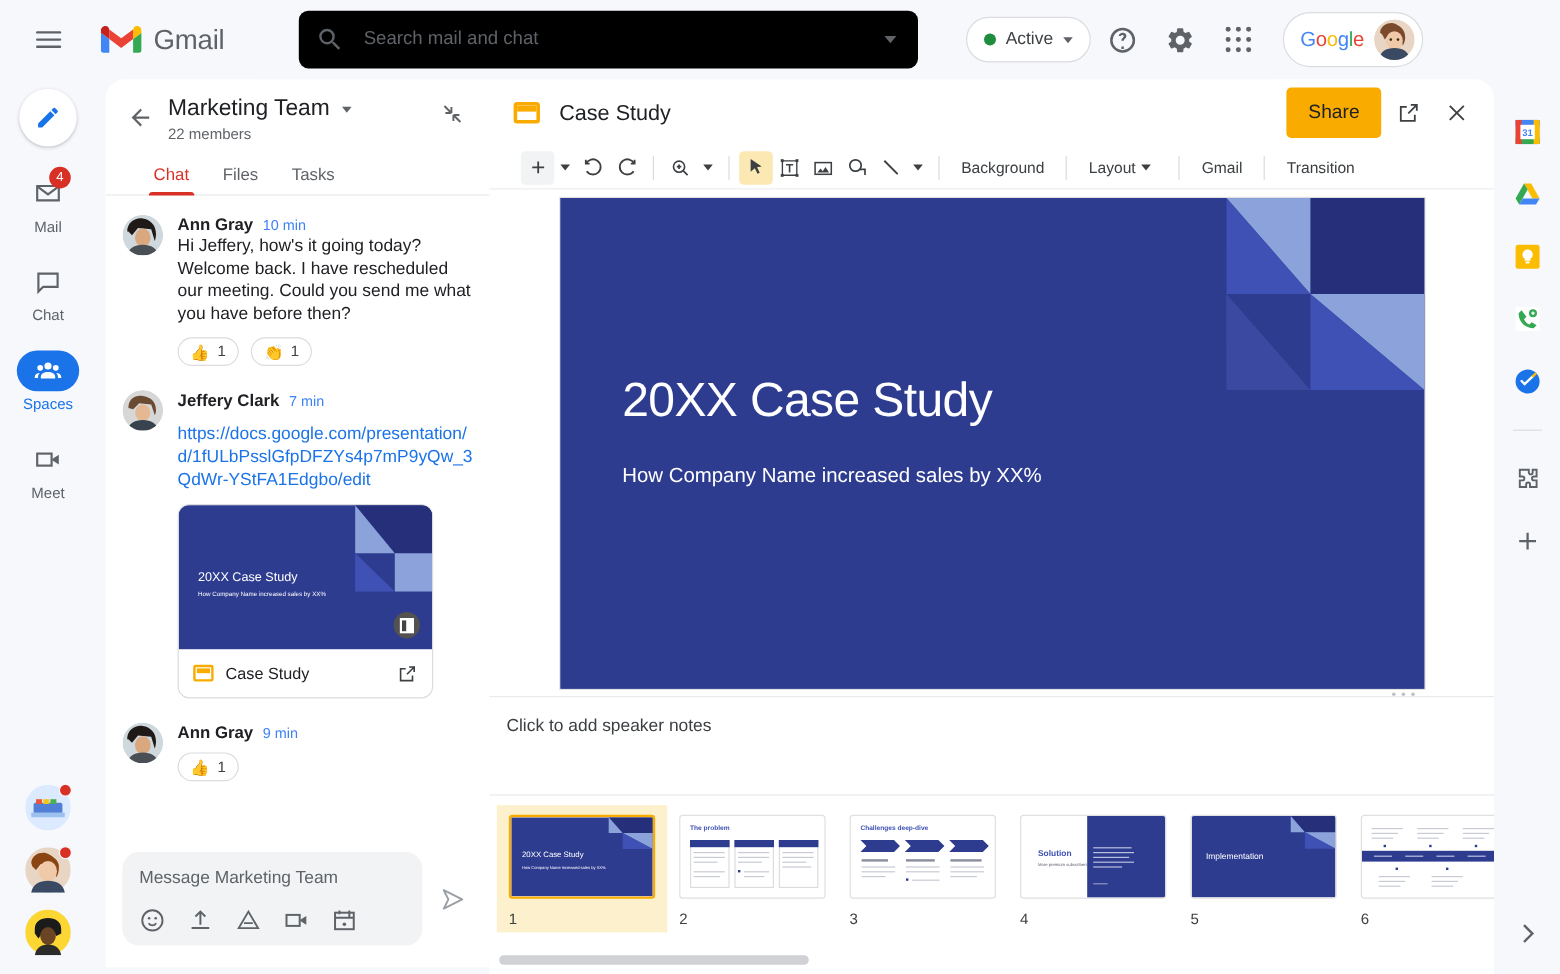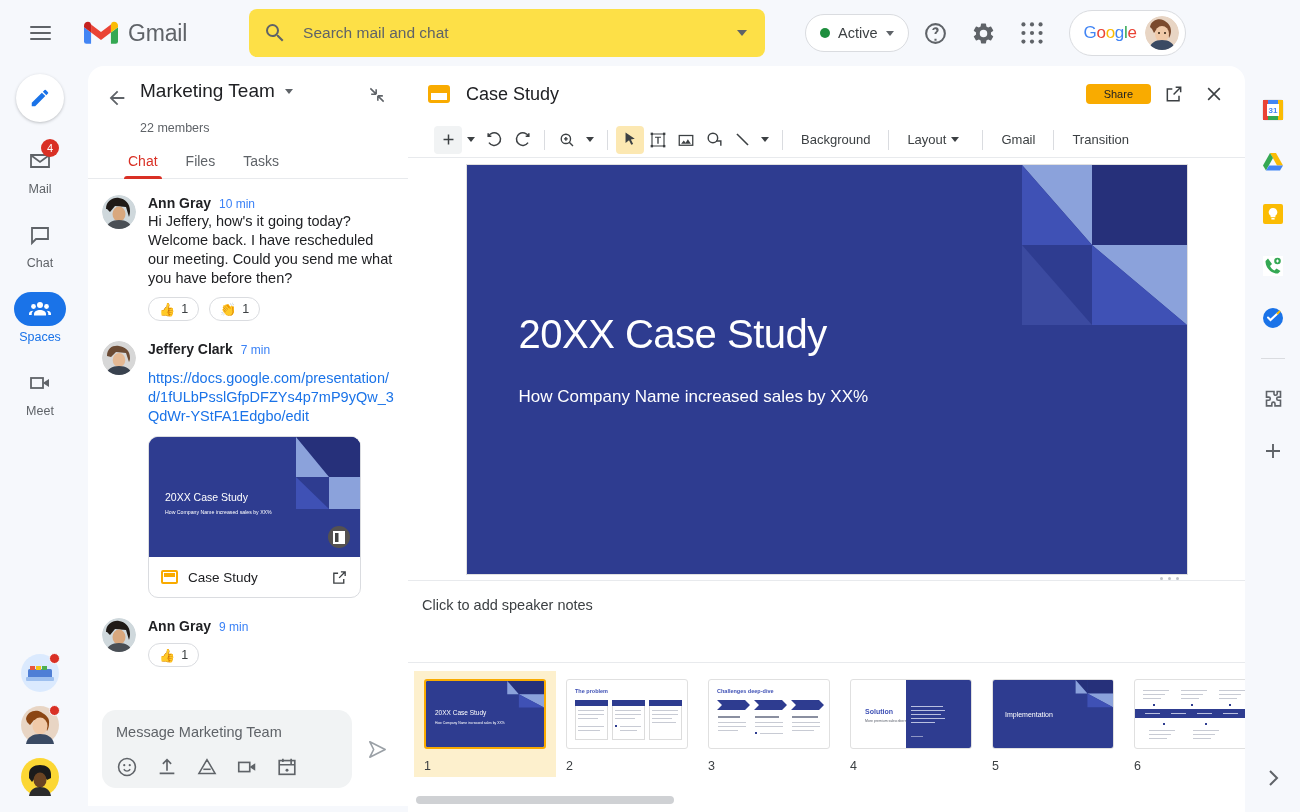--- a/index.html
+++ b/index.html
@@ -19,21 +19,21 @@
   }
   .hamburger { width: 44px; height: 44px; margin-left: 18px; display:flex;
     flex-direction: column; align-items: center; justify-content: center; gap: 4px;
     border-radius: 50%; cursor: pointer; }
   .hamburger span { display:block; width: 21px; height: 2px; background: #5f6368; border-radius: 2px; }
   .gmail-brand { display:flex; align-items:center; gap:10px; margin-left: 22px; }
   .gmail-logo { width: 34px; height: 26px; position: relative; }
   .gmail-word { font-size: 23px; color: #5f6368; letter-spacing: -0.2px; }
 
   .searchbar {
-    margin-left: 62px; width: 516px; height: 48px; background: #fde047;
+    margin-left: 62px; width: 516px; height: 48px; background: #000000;
     border-radius: 8px; display: flex; align-items: center; padding: 0 14px; cursor: text;
   }
   .searchbar .sicon { width: 24px; height: 24px; flex: none; }
   .search-text { margin-left: 16px; font-size: 15.5px; color: #5f6368; flex: 1; }
   .search-caret { width: 0; height: 0; border-left: 5px solid transparent;
     border-right: 5px solid transparent; border-top: 6px solid #5f6368; margin-right: 4px; }
 
   .top-right { display: flex; align-items: center; gap: 6px; margin-left: 40px; }
   .active-pill {
     height: 38px; border: 1px solid #dadce0; border-radius: 19px; background: #fff;
@@ -88,21 +88,21 @@
     background: #fff; border-radius: 16px 0 0 0; overflow: hidden;
   }
   .chat-head { padding: 14px 16px 0 14px; display: flex; align-items: flex-start; }
   .back-arrow { width: 30px; height: 30px; display:flex; align-items:center;
     justify-content:center; cursor:pointer; margin-top: 3px; }
   .chat-title-wrap { margin-left: 8px; flex: 1; }
   .chat-title-row { display: flex; align-items: center; gap: 10px; }
   .chat-title { font-size: 19px; color: #202124; }
   .tri-down { width:0;height:0;border-left:4.5px solid transparent;
     border-right:4.5px solid transparent;border-top:5.5px solid #5f6368; cursor:pointer; }
-  .chat-sub { font-size: 12.5px; color: #5f6368; margin-top: 19px; }
+  .chat-sub { font-size: 12.5px; color: #5f6368; margin-top: 3px; }
   .collapse-btn { width: 30px; height: 30px; display:flex; align-items:center;
     justify-content:center; cursor:pointer; }
 
   .tabs { display: flex; padding: 0 0 0 26px; margin-top: 10px;
     border-bottom: 1px solid #e8eaed; }
   .tab { padding: 8px 14px 9px; font-size: 14px; color: #5f6368; cursor: pointer;
     position: relative; }
   .tab.active { color: #d93025; font-weight: 500; }
   .tab.active::after { content:''; position:absolute; left: 10px; right: 10px;
     bottom: -1px; height: 3px; background: #d93025; border-radius: 3px 3px 0 0; }
@@ -157,22 +157,22 @@
   .slidespanel {
     position: absolute; top: 66px; left: 408px; width: 837px; height: 746px;
     background: #fff; border-radius: 0 16px 0 0;
   }
   .sp-head { height: 56px; display: flex; align-items: center; padding: 0 14px 0 20px; }
   .sp-doc-ico { width: 22px; height: 18px; border: 3px solid #f9ab00; border-radius: 3px;
     background: #fff; position: relative; flex: none; }
   .sp-doc-ico::after { content:''; position:absolute; left:0; right:0; top: 0;
     height: 5px; background:#f9ab00; }
   .sp-title { font-size: 18px; color: #202124; margin-left: 16px; flex: 1; }
-  .share-btn { background: #f9ab00; color: #202124; font-size: 11px; font-weight: 500;
-    height: 20px; border-radius: 4px; padding: 0 18px; display:flex; align-items:center;
+  .share-btn { background: #f9ab00; color: #202124; font-size: 16px; font-weight: 500;
+    height: 42px; border-radius: 4px; padding: 0 18px; display:flex; align-items:center;
     cursor: pointer; border: none; font-family: inherit; text-align: center; }
   .hicon { width: 34px; height: 34px; display:flex; align-items:center;
     justify-content:center; cursor:pointer; margin-left: 6px; }
 
   .sp-toolbar { height: 36px; display: flex; align-items: center; gap: 0;
     padding-left: 26px; border-bottom: 1px solid #e8eaed; }
   .tb { height: 28px; min-width: 28px; display:flex; align-items:center;
     justify-content:center; border-radius: 4px; cursor:pointer; }
   .tb.sel { background: #fce8b2; }
   .tb-caret { width:0;height:0;border-left:4px solid transparent;

